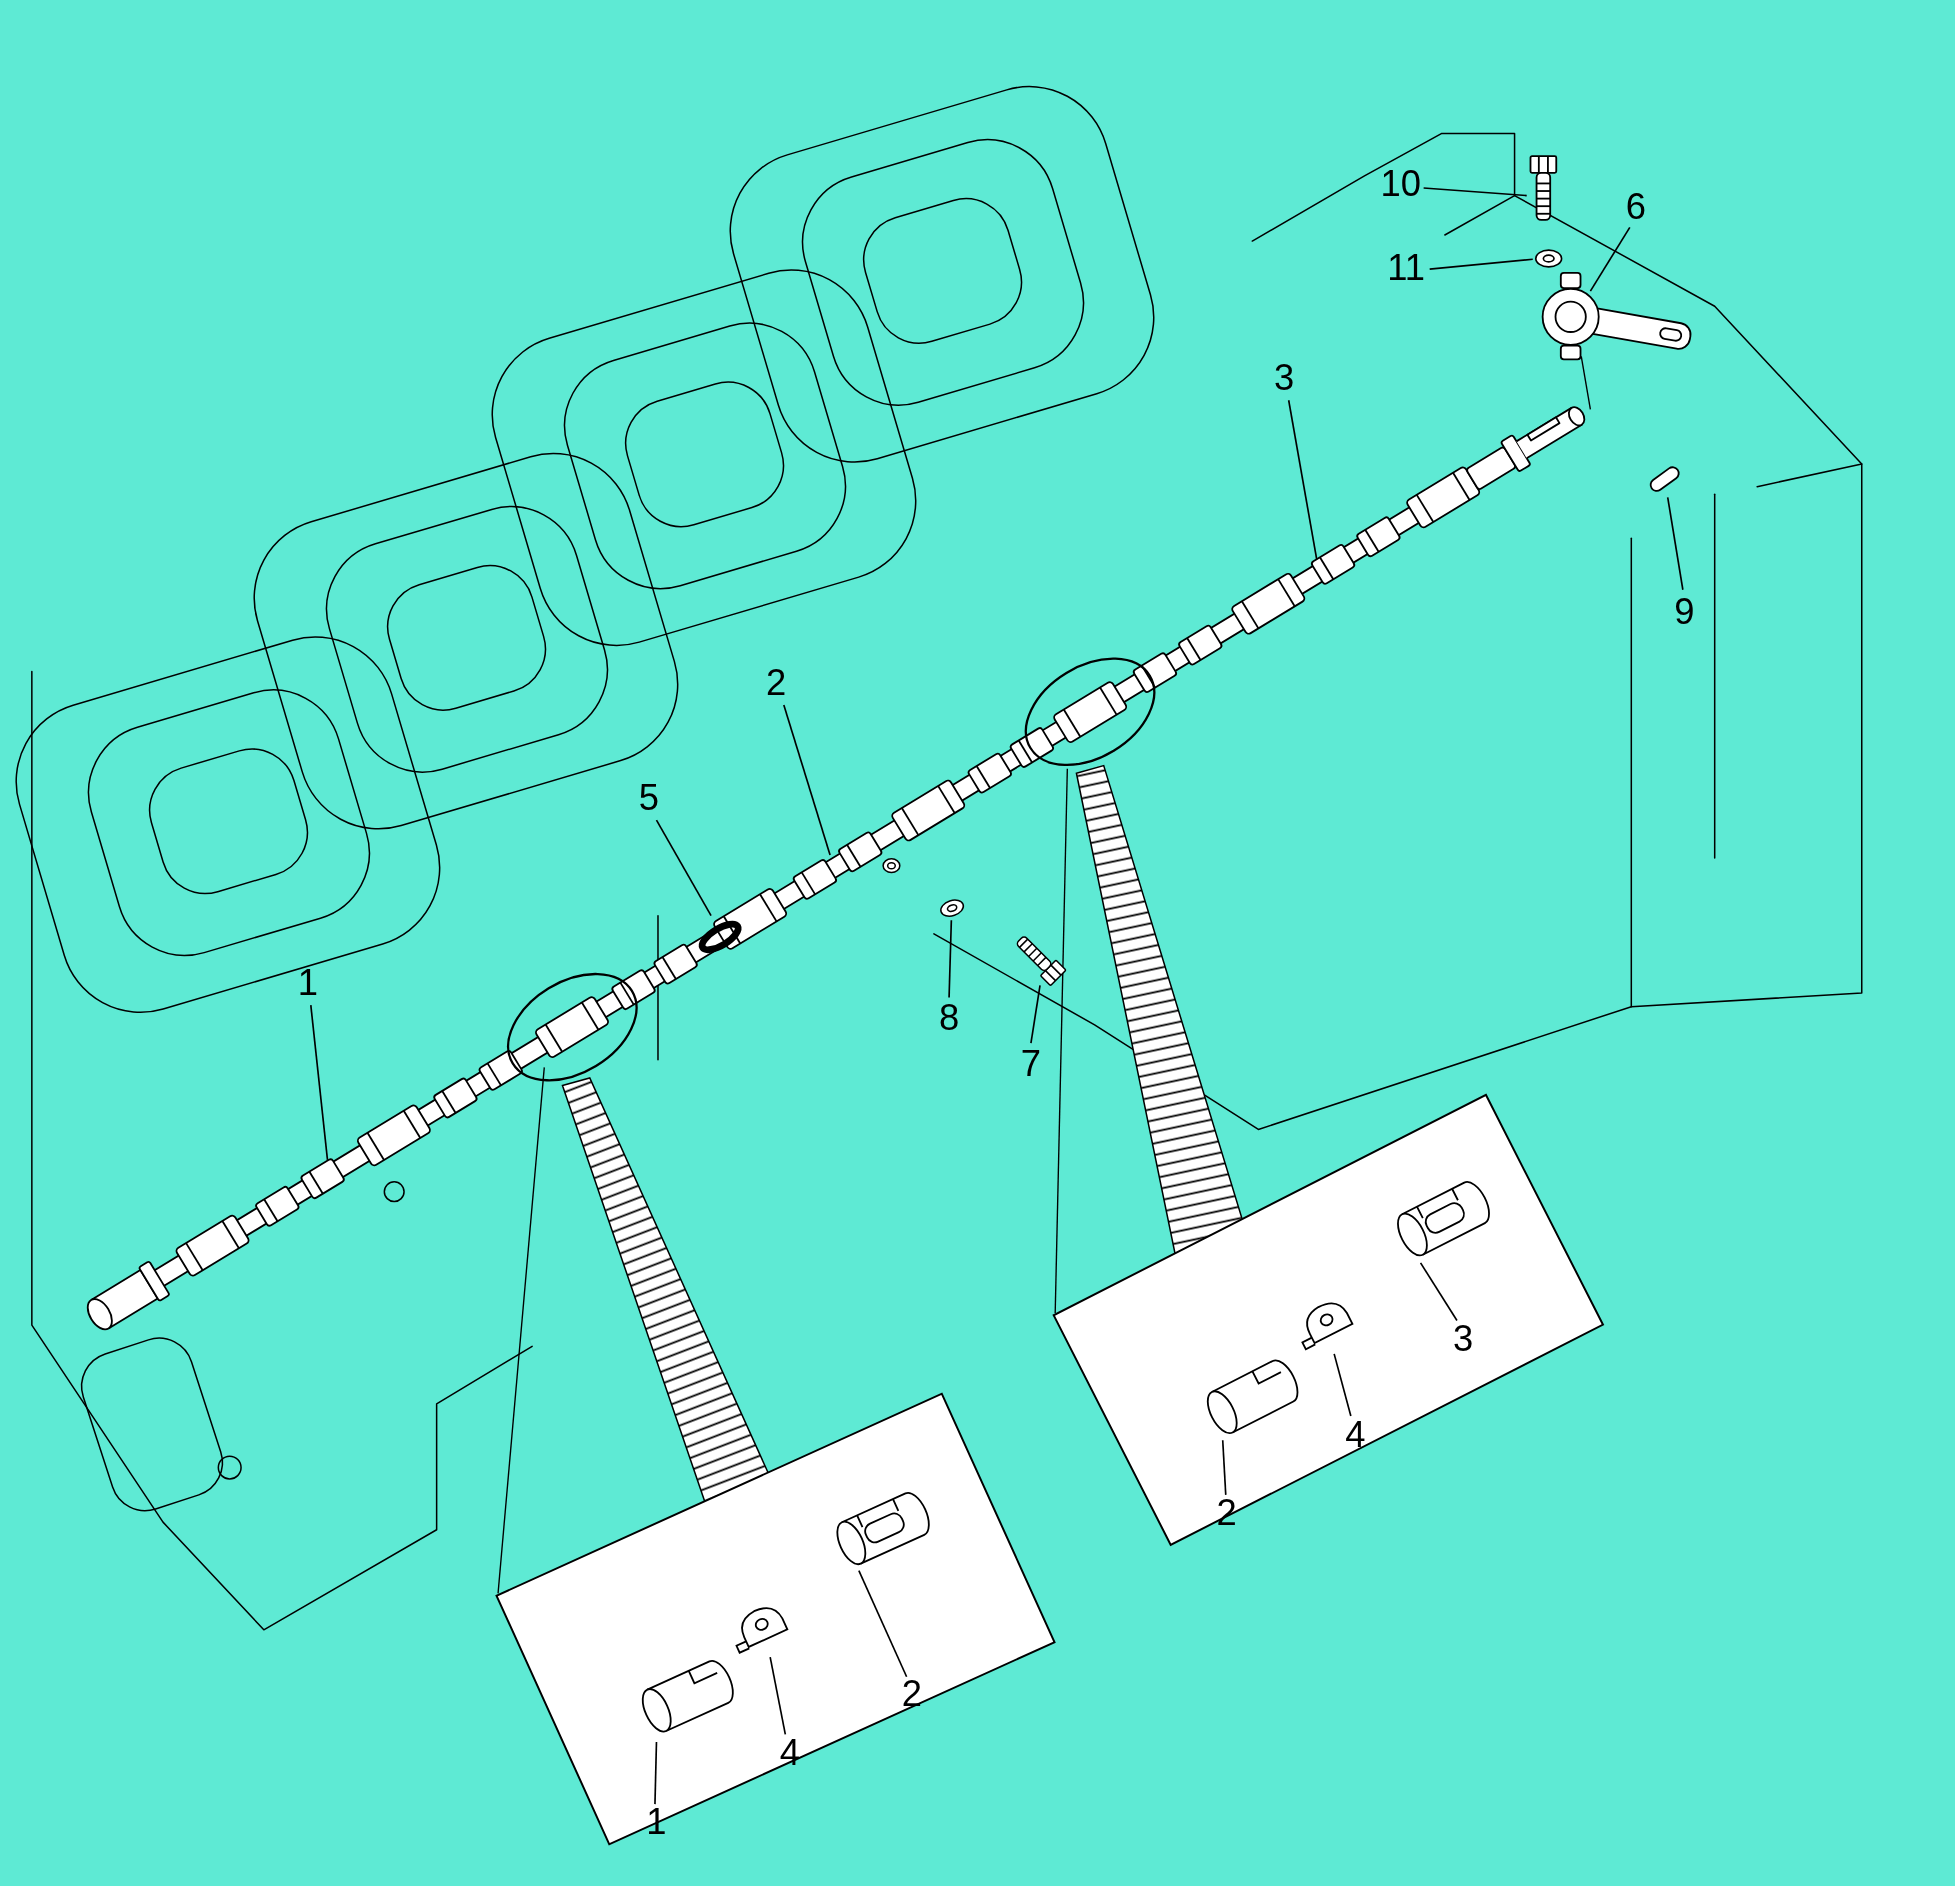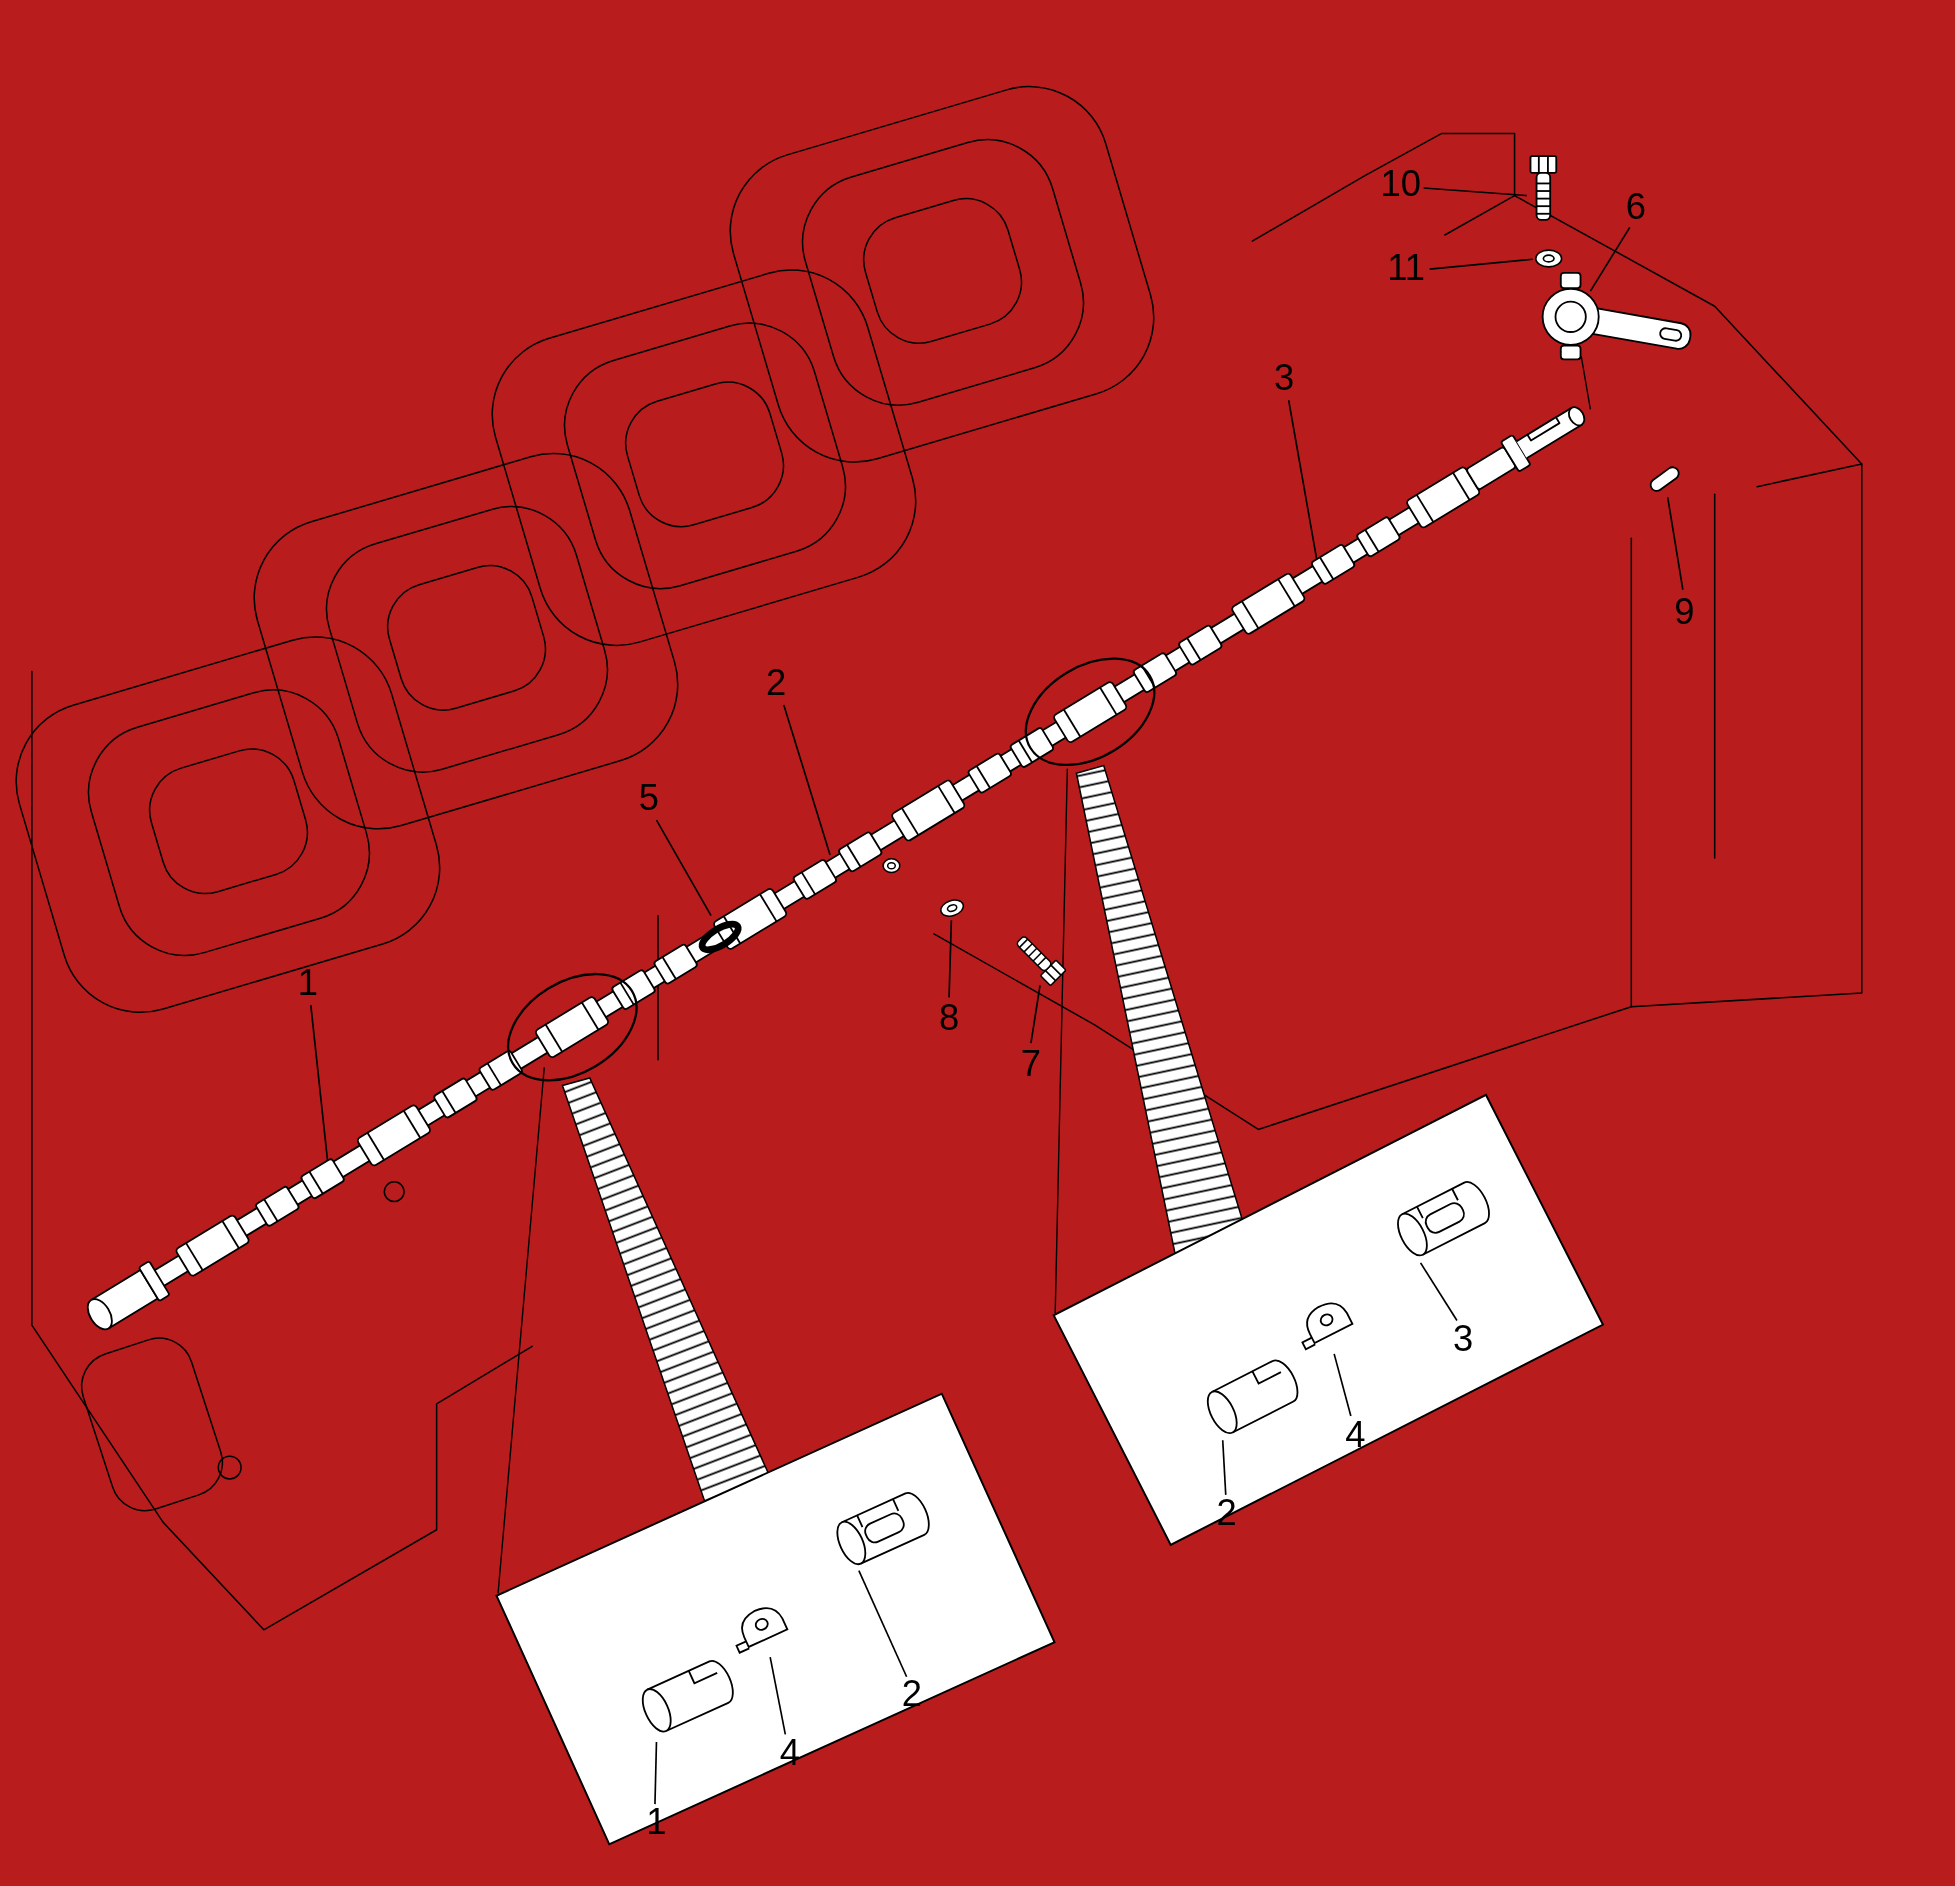--- a/index.html
+++ b/index.html
@@ -1,16 +1,16 @@
 <!DOCTYPE html>
 <html style="font-size:12px"><head>
 <meta charset="utf-8">
 <style>
   html,body{margin:0;padding:0;background:#fff;}
-  .canvas{position:relative;width:1955px;height:1886px;background:#b91c1c;overflow:hidden;}
+  .canvas{position:relative;width:1955px;height:1886px;background:#5eead4;overflow:hidden;}
   svg{position:absolute;left:0;top:0;}
   .engine *{fill:none;stroke:#000;stroke-width:2;stroke-linejoin:round;stroke-linecap:round;}
   .shaft rect,.shaft path,.shaft ellipse{fill:#fff;stroke:#000;stroke-width:2.4;stroke-linejoin:round;}
   .zoom{fill:none;stroke:#000;stroke-width:3;}
   .ring5{fill:none;stroke:#000;stroke-width:9;}
   .leader{stroke:#000;stroke-width:2.2;fill:none;}
   .thin{stroke:#000;stroke-width:1.8;fill:none;}
   .band{stroke:#000;stroke-width:2;}
   .boxrect{fill:#fff;stroke:#000;stroke-width:2.6;}
   .hole{fill:#fff;stroke:#000;stroke-width:2;}

